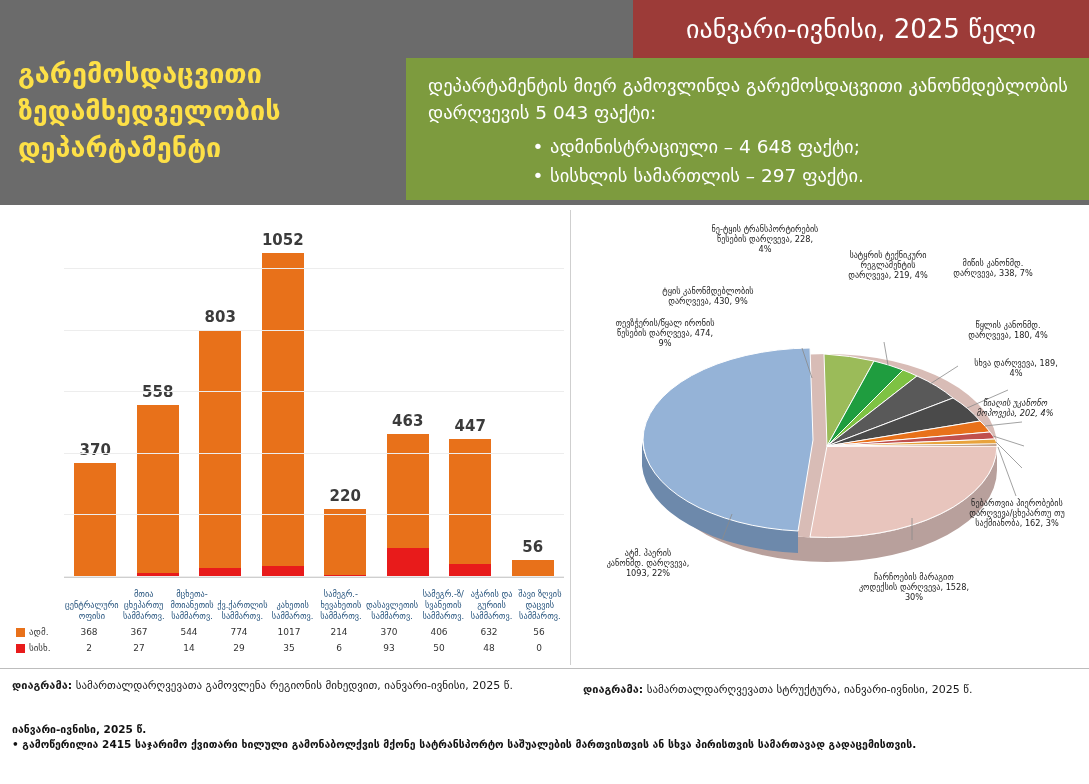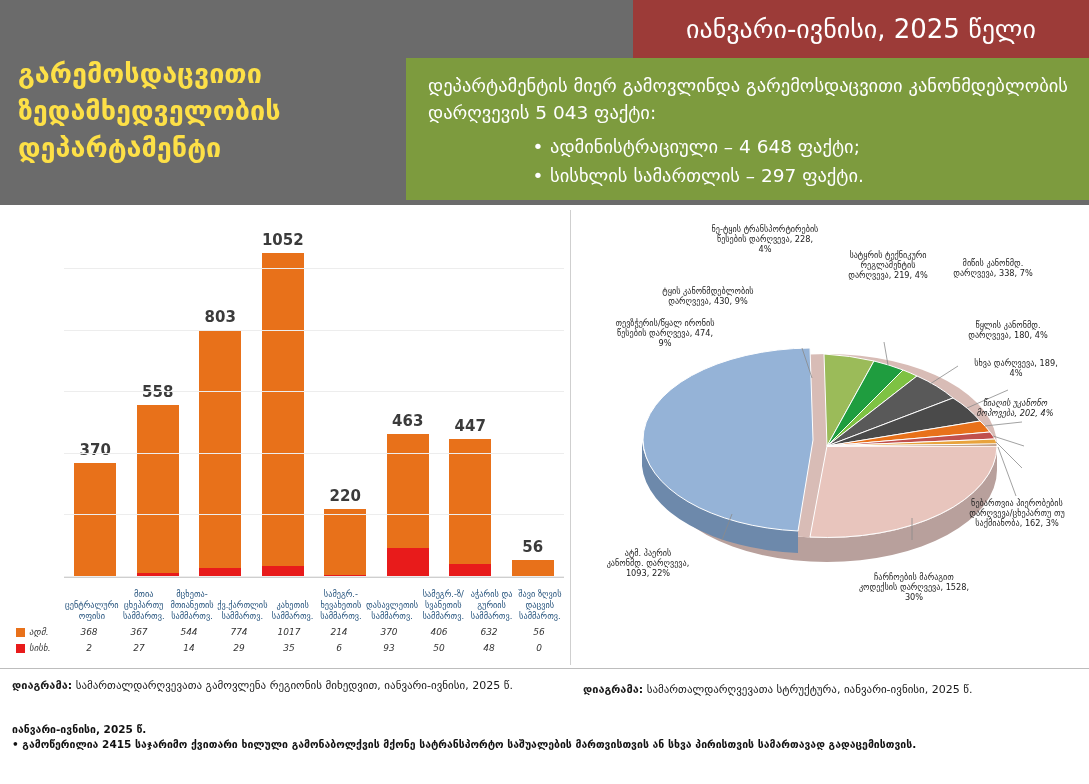--- a/index.html
+++ b/index.html
@@ -85,21 +85,21 @@
   
   .xlabels{
     position:absolute;left:56px;top:368px;width:500px;height:42px;display:flex;align-items:flex-end;
   }
   .xlabels div{
     flex:1 1 0;text-align:center;font-size:8.3px;color:#1f4e79;line-height:11px;
     padding:0 1px;
   }
   
   .legend-table{
-    position:absolute;left:8px;top:412px;width:548px;font-size:9px;color:#333;font-style:italic;
+    position:absolute;left:8px;top:412px;width:548px;font-size:9px;color:#333;
   }
   .legend-row{display:flex;align-items:center;height:16px;}
   .legend-key{width:48px;flex:0 0 48px;display:flex;align-items:center;gap:4px;font-size:9px;}
   .swatch{width:9px;height:9px;display:inline-block;}
   .legend-cells{flex:1 1 auto;display:flex;}
   .legend-cells div{flex:1 1 0;text-align:center;font-size:9px;color:#333;}
   
   .pie-area{
     position:absolute;left:572px;top:210px;width:515px;height:455px;
   }

